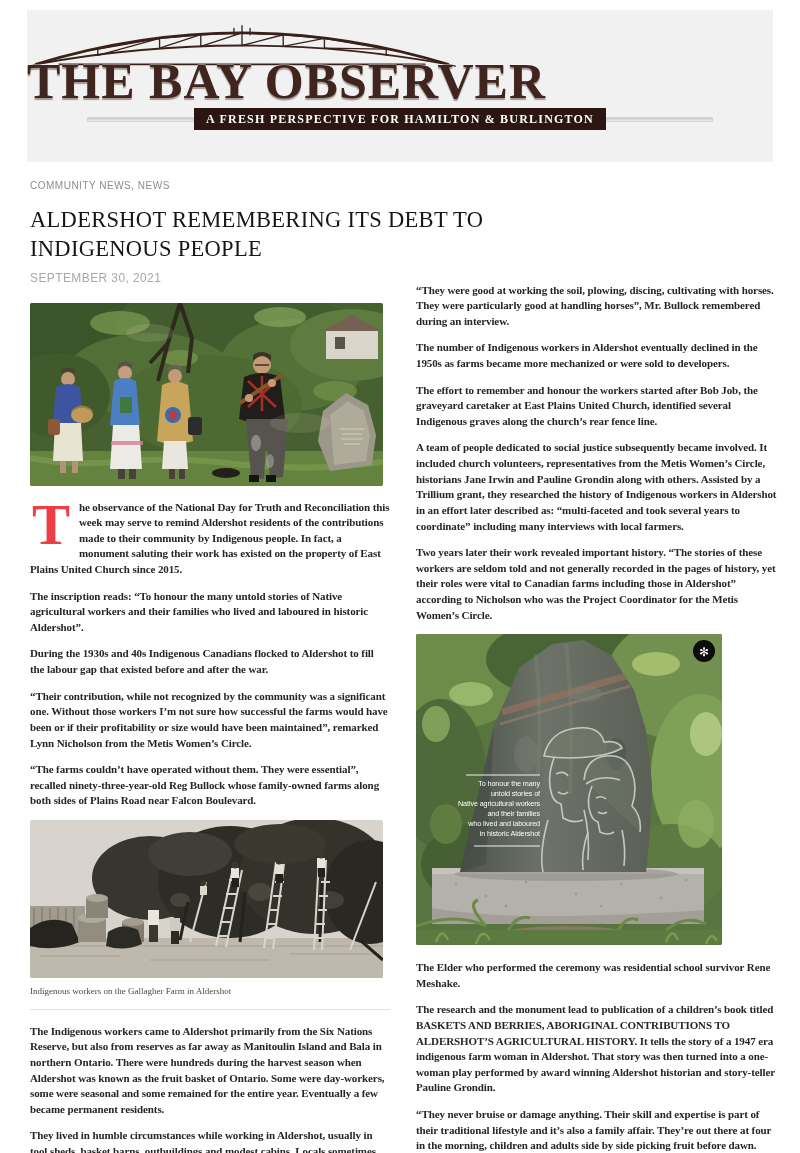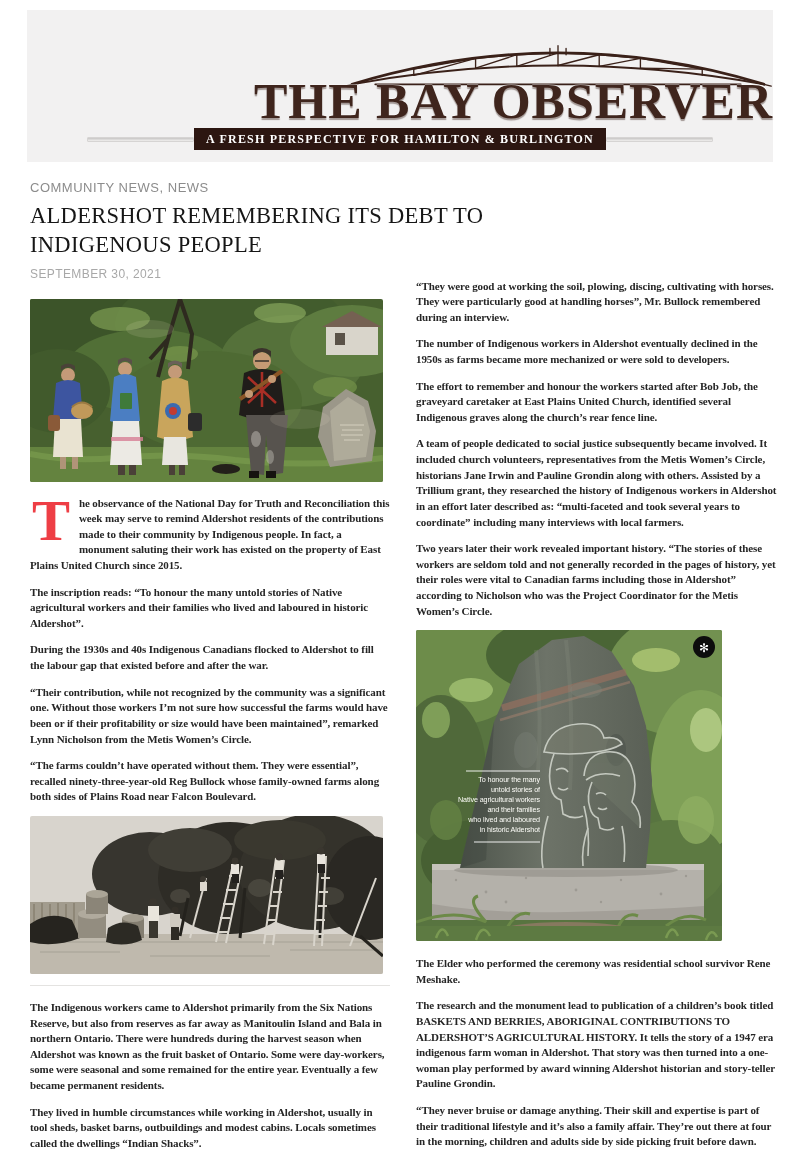--- a/index.html
+++ b/index.html
@@ -7,34 +7,34 @@
     --masthead-brown:#3f251d;
     --tagline-bg:#2c1611;
     --header-bg:#f2f1f1;
   }
   *{margin:0;padding:0;box-sizing:border-box;}
   html,body{background:#fff;}
   body{width:800px;height:1153px;overflow:hidden;font-family:"Liberation Serif",serif;}
 
   
   .masthead{margin:10px 27px 0;height:152px;background:var(--header-bg);
-    display:flex;flex-direction:column;align-items:flex-end;padding-top:24px;}
+    display:flex;flex-direction:column;align-items:flex-start;padding-top:4px;}
   .bridge{width:430px;height:54px;margin-bottom:-12px;}
   .site-title{font-family:"Liberation Serif",serif;font-weight:700;font-size:50px;line-height:1;
     color:var(--masthead-brown);letter-spacing:1px;white-space:nowrap;
     text-shadow:0 2px 1px rgba(40,16,8,.4),0 -1px 0 rgba(255,255,255,.4);}
   .tagline-row{width:100%;display:flex;align-items:center;padding:0 60px;margin-top:2px;}
   .groove{flex:1;height:5px;background:linear-gradient(#c7c5c4,#f0efee);border:1px solid #d6d4d3;border-radius:1px;}
   .tagline{background:var(--tagline-bg);color:#fff;font-family:"Liberation Serif",serif;font-weight:700;
     font-size:12px;letter-spacing:1.2px;padding:4px 12px 3px;white-space:nowrap;}
 
   
   main{padding:0 20px 0 30px;}
-  .cat{font-family:"Liberation Sans",sans-serif;font-size:13px;letter-spacing:.5px;color:#8c8c8c;
-    margin:18px 0 7px;text-transform:uppercase;}
+  .cat{font-family:"Liberation Sans",sans-serif;font-size:10px;letter-spacing:.5px;color:#8c8c8c;
+    margin:18px 0 15px;text-transform:uppercase;}
   .headline{font-family:"Liberation Serif",serif;font-weight:400;font-size:22.5px;line-height:1.28;
     letter-spacing:.3px;color:#161616;max-width:455px;}
   .date{font-family:"Liberation Sans",sans-serif;font-size:12px;letter-spacing:.4px;color:#a8a8a8;
     margin:7px 0 12px;text-transform:uppercase;}
 
   
   .cols{display:flex;}
   .col{color:#262626;font-size:11px;line-height:1.42;letter-spacing:-0.1px;}
   .col.left{width:360px;margin-right:26px;}
   .col.right{width:364px;margin-top:-14px;}
@@ -232,20 +232,21 @@
             <g>
               <rect x="118" y="90" width="11" height="15" fill="#e9e5dc"></rect>
                 <circle cx="123" cy="86" r="4" fill="#3a362f"></circle>
                 <rect x="119" y="105" width="9" height="17" fill="#3a372f"></rect>
               <rect x="140" y="98" width="10" height="13" fill="#cfcabf"></rect>
                 <circle cx="145" cy="94" r="3.6" fill="#332f28"></circle>
                 <rect x="141" y="111" width="8" height="13" fill="#2e2b24"></rect>
             </g>
             <path d="M330,120 L353,140" stroke="#24221d" stroke-width="3"></path>
           </svg>
+          <figcaption>Indigenous workers on the Gallagher Farm in Aldershot</figcaption>
           <hr class="cap-rule">
         </figure>
 
         <p>The Indigenous workers came to Aldershot primarily from the Six Nations Reserve, but also from reserves as far away as Manitoulin Island and Bala in northern Ontario. There were hundreds during the harvest season when Aldershot was known as the fruit basket of Ontario. Some were day-workers, some were seasonal and some remained for the entire year. Eventually a few became permanent residents.</p>
         <p>They lived in humble circumstances while working in Aldershot, usually in tool sheds, basket barns, outbuildings and modest cabins. Locals sometimes called the dwellings “Indian Shacks”.</p>
 
       </div>
 
       <div class="col right">
         <p>“They were good at working the soil, plowing, discing, cultivating with horses. They were particularly good at handling horses”, Mr. Bullock remembered during an interview.</p>

